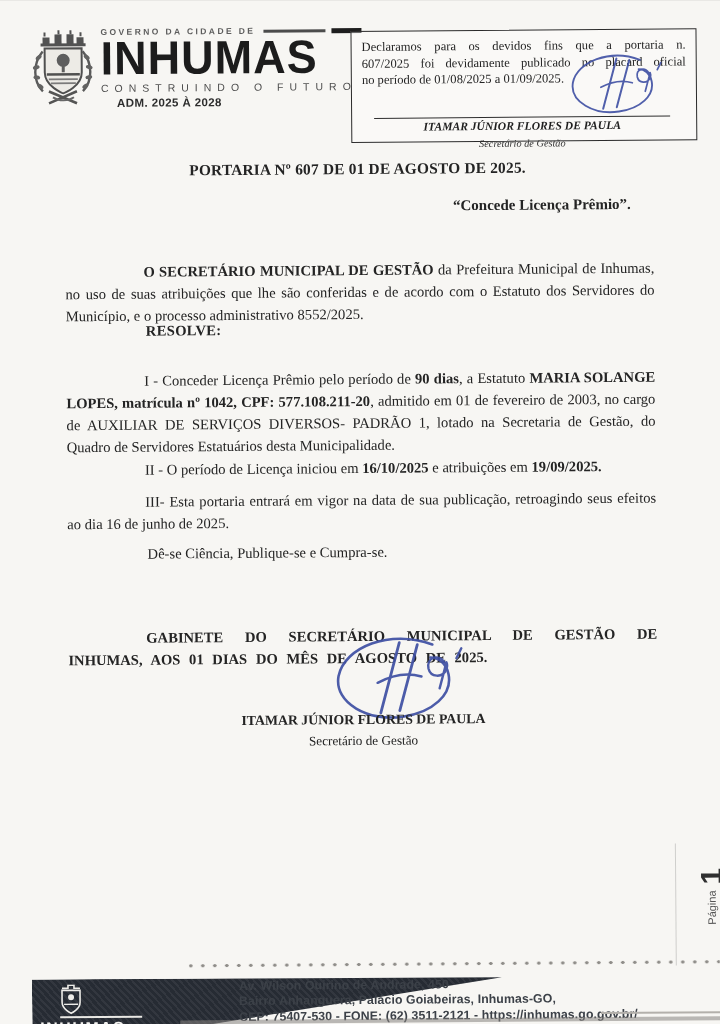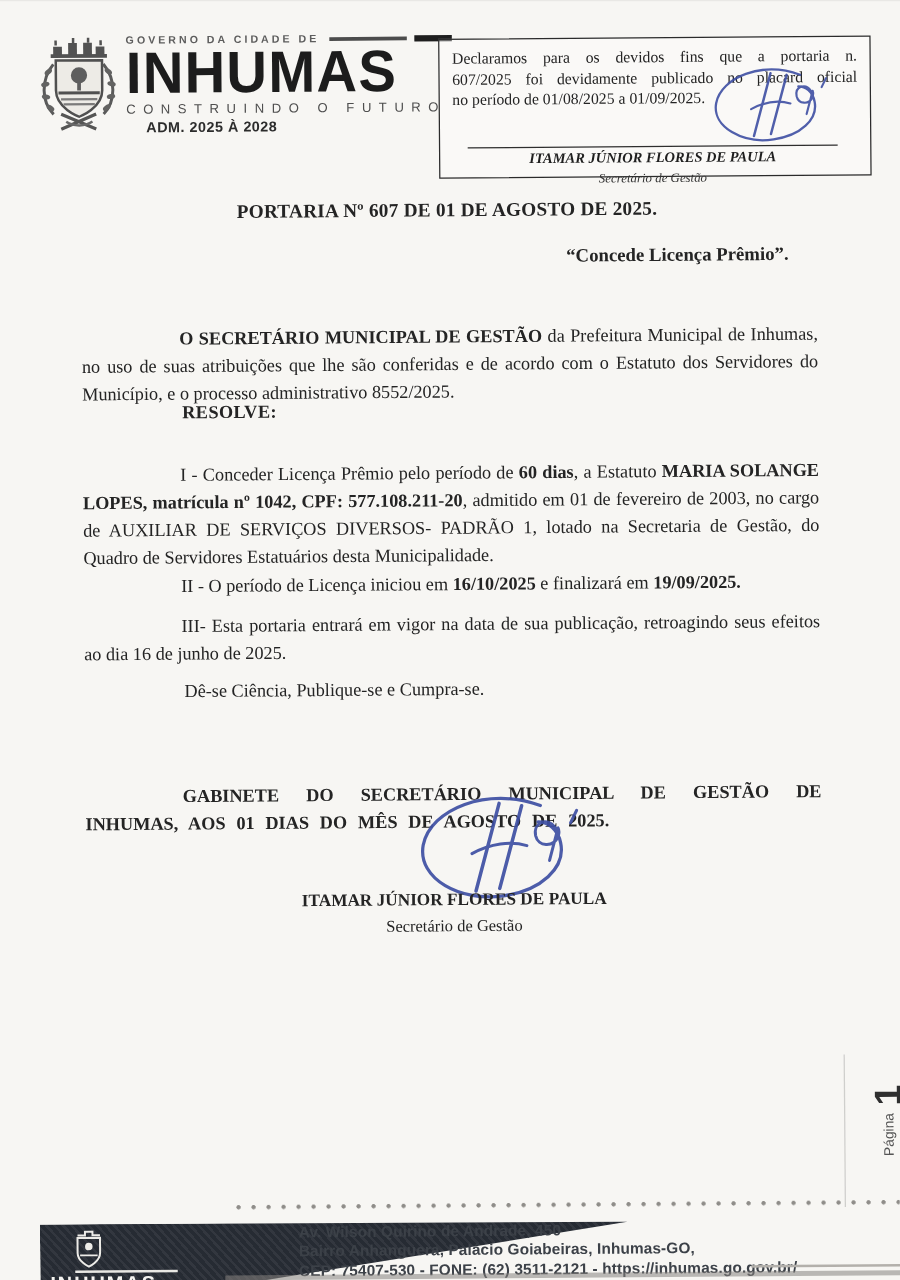--- a/index.html
+++ b/index.html
@@ -169,23 +169,23 @@
       </div>
     </div>
 
     <div class="blk title center">PORTARIA Nº 607 DE 01 DE AGOSTO DE 2025.</div>
     <div class="blk subtitle right">“Concede Licença Prêmio”.</div>
 
     <p class="blk p-intro just ind"><b>O SECRETÁRIO MUNICIPAL DE GESTÃO</b><span> da Prefeitura Municipal de Inhumas, no uso de suas atribuições que lhe são conferidas e de acordo com o Estatuto dos Servidores do Município, e o processo administrativo 8552/2025.</span></p>
 
     <div class="blk resolve">RESOLVE:</div>
 
-    <p class="blk p-item1 just ind"><span>I - Conceder Licença Prêmio pelo período de </span><b>60 dias</b><span>, a Estatuto </span><b>MARIA SOLANGE LOPES, matrícula nº 1042, CPF: 577.108.211-20</b><span>, admitido em 01 de fevereiro de 2003, no cargo de AUXILIAR DE SERVIÇOS DIVERSOS- PADRÃO 1, lotado na Secretaria de Gestão, do Quadro de Servidores Estatuários desta Municipalidade.</span></p>
-
-    <p class="blk p-item2 ind"><span>II - O período de Licença iniciou em </span><b>16/10/2025</b><span> e finalizará em </span><b>19/09/2025.</b></p>
+    <p class="blk p-item1 just ind"><span>I - Conceder Licença Prêmio pelo período de </span><b>90 dias</b><span>, a Estatuto </span><b>MARIA SOLANGE LOPES, matrícula nº 1042, CPF: 577.108.211-20</b><span>, admitido em 01 de fevereiro de 2003, no cargo de AUXILIAR DE SERVIÇOS DIVERSOS- PADRÃO 1, lotado na Secretaria de Gestão, do Quadro de Servidores Estatuários desta Municipalidade.</span></p>
+
+    <p class="blk p-item2 ind"><span>II - O período de Licença iniciou em </span><b>16/10/2025</b><span> e atribuições em </span><b>19/09/2025.</b></p>
 
     <p class="blk p-item3 just ind">III- Esta portaria entrará em vigor na data de sua publicação, retroagindo seus efeitos ao dia 16 de junho de 2025.</p>
 
     <div class="blk p-close">Dê-se Ciência, Publique-se e Cumpra-se.</div>
 
     <p class="blk p-gab just ind">GABINETE DO SECRETÁRIO MUNICIPAL DE GESTÃO DE INHUMAS, AOS 01 DIAS DO MÊS DE AGOSTO DE 2025.</p>
 
     <svg class="sig-main" width="172" height="95">
       <use href="#sig" width="172" height="95"></use>
     </svg>

